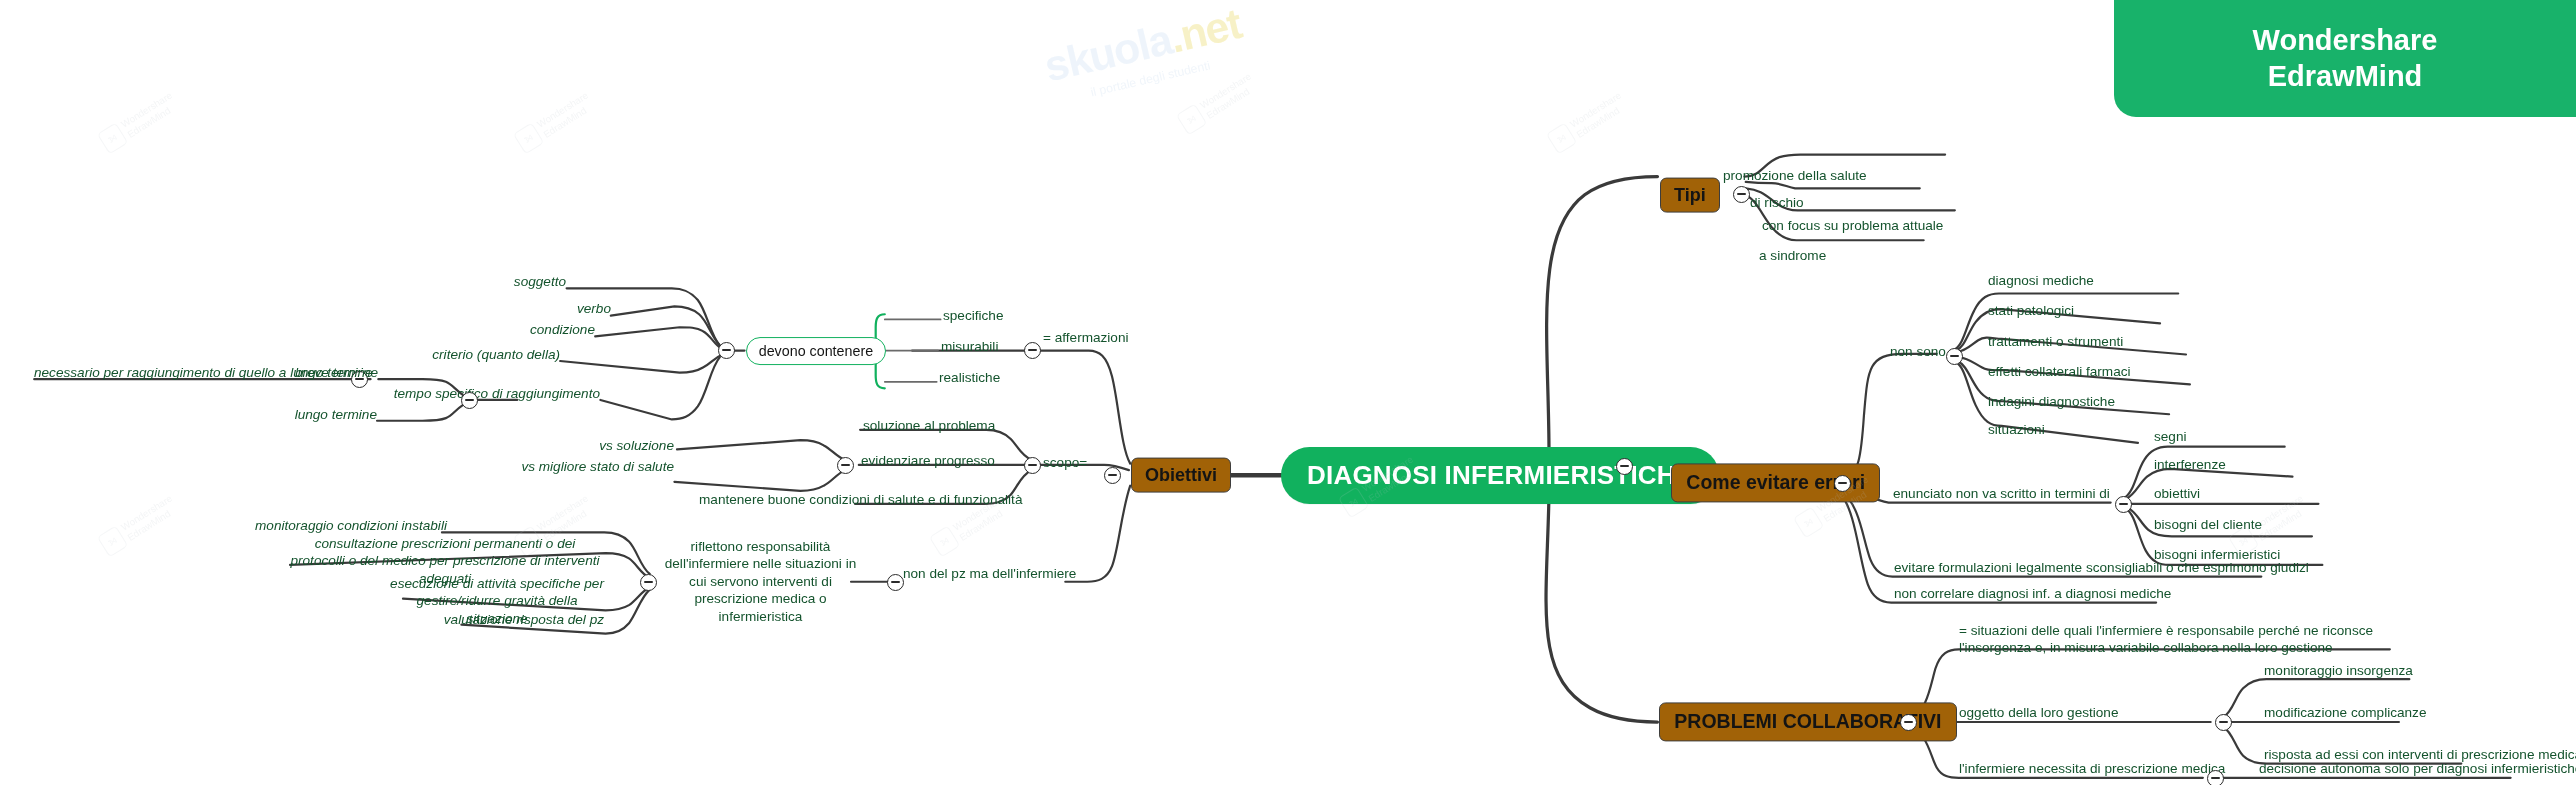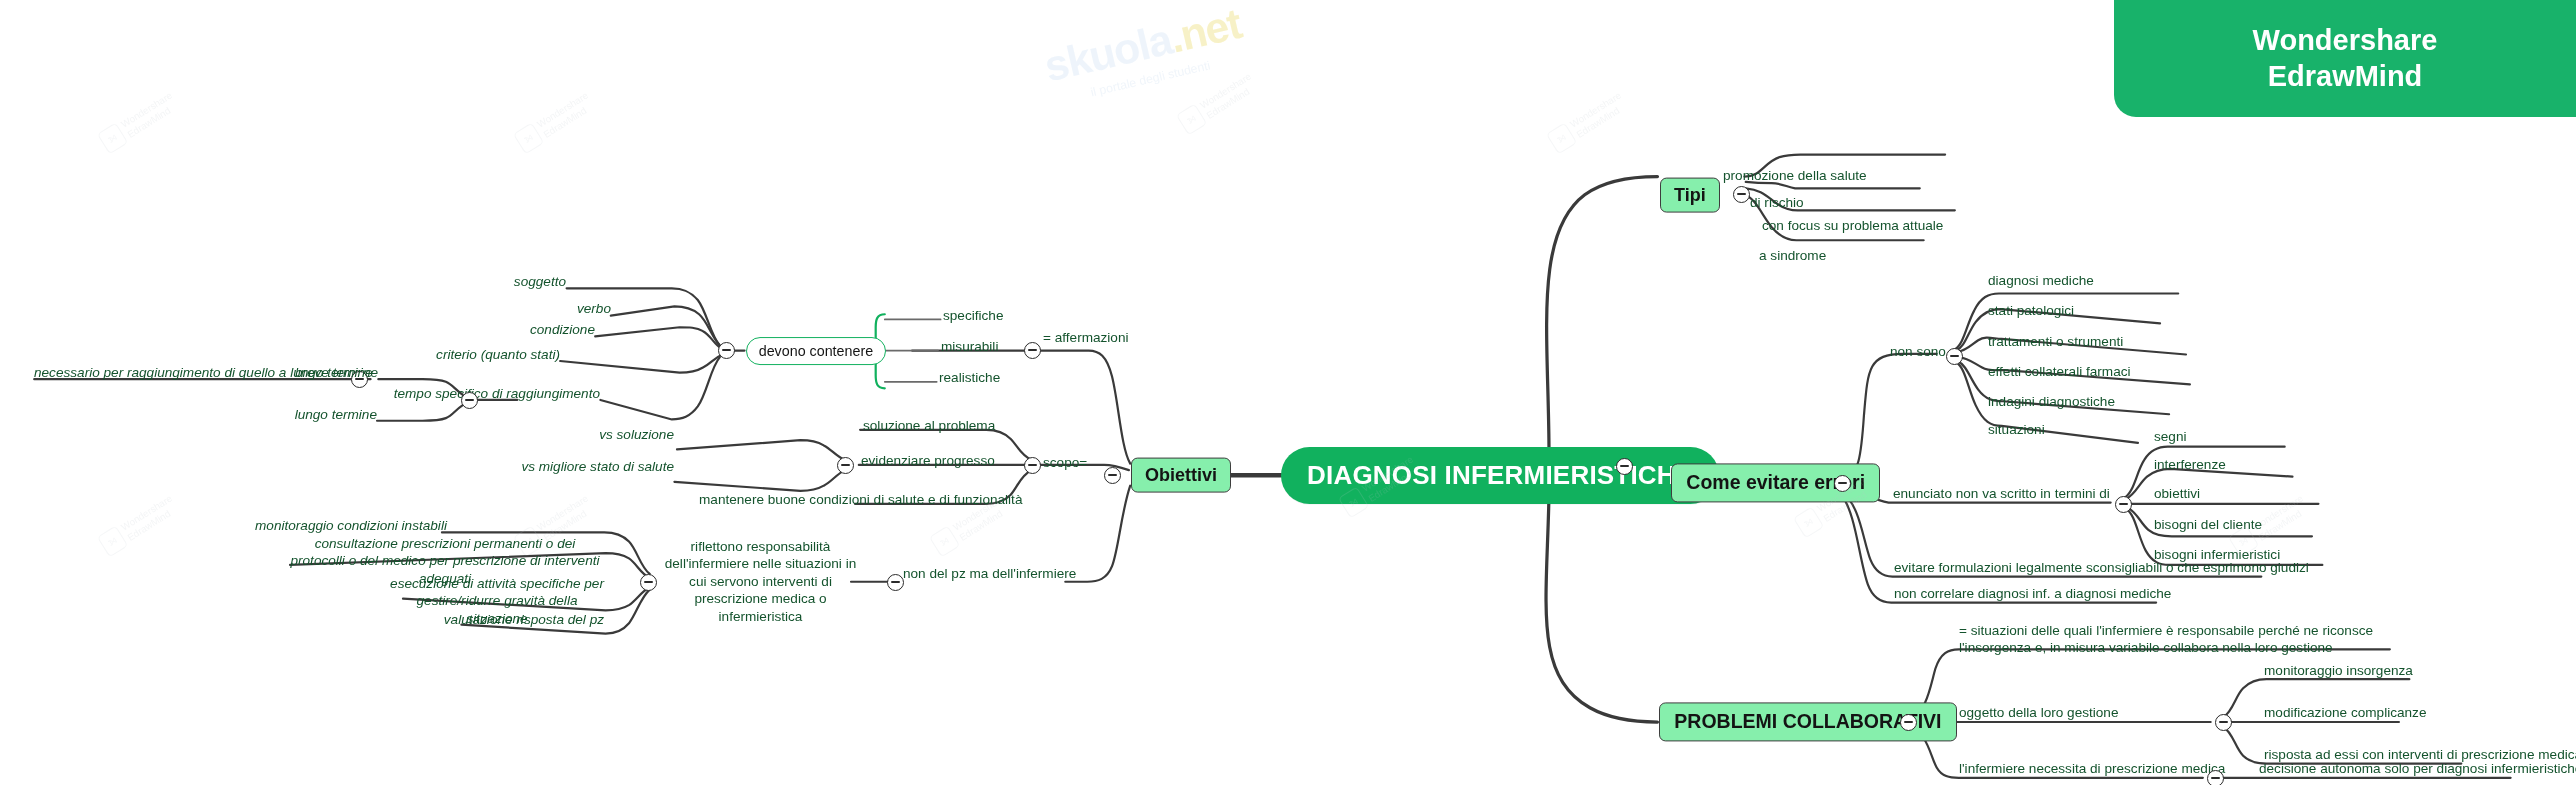--- a/index.html
+++ b/index.html
@@ -14,21 +14,21 @@
 
   
   .node{position:absolute;white-space:nowrap;line-height:1.18;}
 
   .root{
     background:#11b15e;color:#ffffff;border-radius:30px;
     font-size:26px;font-weight:bold;letter-spacing:0.2px;
     padding:13px 26px;box-shadow:0 0.6px 0 rgba(0,0,0,.07);
   }
   .boxed{
-    background:#86efac;border:1.9px solid #3d3d3d;border-radius:6.5px;
+    background:#a16207;border:1.9px solid #3d3d3d;border-radius:6.5px;
     font-size:19.5px;font-weight:bold;padding:7.1px 14.3px;color:#141414;
   }
   .boxed.small{font-size:18px;padding:5.8px 13px;}
   .greenbox{
     background:#ffffff;border:1.9px solid #11b15e;border-radius:14.3px;
     font-size:14.3px;padding:4.5px 11.7px;color:#141414;font-weight:normal;
   }
   .leaf{font-size:13.6px;color:#14532d;}
   .leaf.two{line-height:1.28;white-space:normal;}
   .leaf.ctr{text-align:center;}
@@ -221,38 +221,38 @@
   <div class="handle" style="left:1104px;top:467px;"></div>
 
   <div class="node leaf" style="left:1043px;top:455px;">scopo=</div>
   <div class="handle" style="left:1024px;top:457px;"></div>
 
   <div class="node leaf" style="left:863px;top:418px;">soluzione al problema</div>
   <div class="node leaf" style="left:861px;top:453px;">evidenziare progresso</div>
   <div class="node leaf" style="left:699px;top:492px;">mantenere buone condizioni di salute e di funzionalità</div>
 
   <div class="handle" style="left:837px;top:457px;"></div>
-  <div class="node leaf rgt" style="left:544px;top:427px;width:130px;">vs soluzione</div>
+  <div class="node leaf rgt" style="left:544px;top:438px;width:130px;">vs soluzione</div>
   <div class="node leaf rgt" style="left:492px;top:459px;width:182px;">vs migliore stato di salute</div>
 
   <div class="node leaf" style="left:1043px;top:330px;">= affermazioni</div>
   <div class="handle" style="left:1024px;top:342px;"></div>
 
   <div class="node greenbox" style="left:746px;top:351px;transform:translateY(-50%);">devono contenere</div>
 
   <div class="node leaf" style="left:943px;top:308px;">specifiche</div>
   <div class="node leaf" style="left:941px;top:339px;text-align:right;">misurabili</div>
   <div class="node leaf" style="left:939px;top:370px;">realistiche</div>
 
   <div class="handle" style="left:718px;top:342px;"></div>
 
   <div class="node leaf rgt" style="left:462px;top:274px;width:104px;">soggetto</div>
   <div class="node leaf rgt" style="left:507px;top:301px;width:104px;">verbo</div>
   <div class="node leaf rgt" style="left:481px;top:322px;width:114px;">condizione</div>
-  <div class="node leaf rgt" style="left:385px;top:347px;width:175px;">criterio (quanto stati)</div>
+  <div class="node leaf rgt" style="left:385px;top:347px;width:175px;">criterio (quanto della)</div>
   <div class="node leaf rgt" style="left:373px;top:386px;width:227px;">tempo specifico di raggiungimento</div>
 
   <div class="handle" style="left:461px;top:392px;"></div>
   <div class="node leaf rgt" style="left:264px;top:365px;width:114px;">breve termine</div>
   <div class="node leaf rgt" style="left:264px;top:407px;width:113px;">lungo termine</div>
 
   <div class="handle" style="left:351px;top:371px;"></div>
   <div class="node leaf rgt" style="left:34px;top:365px;width:312px;">necessario per raggiungimento di quello a lungo termine</div>
 
   <div class="node leaf" style="left:903px;top:566px;">non del pz ma dell'infermiere</div>

